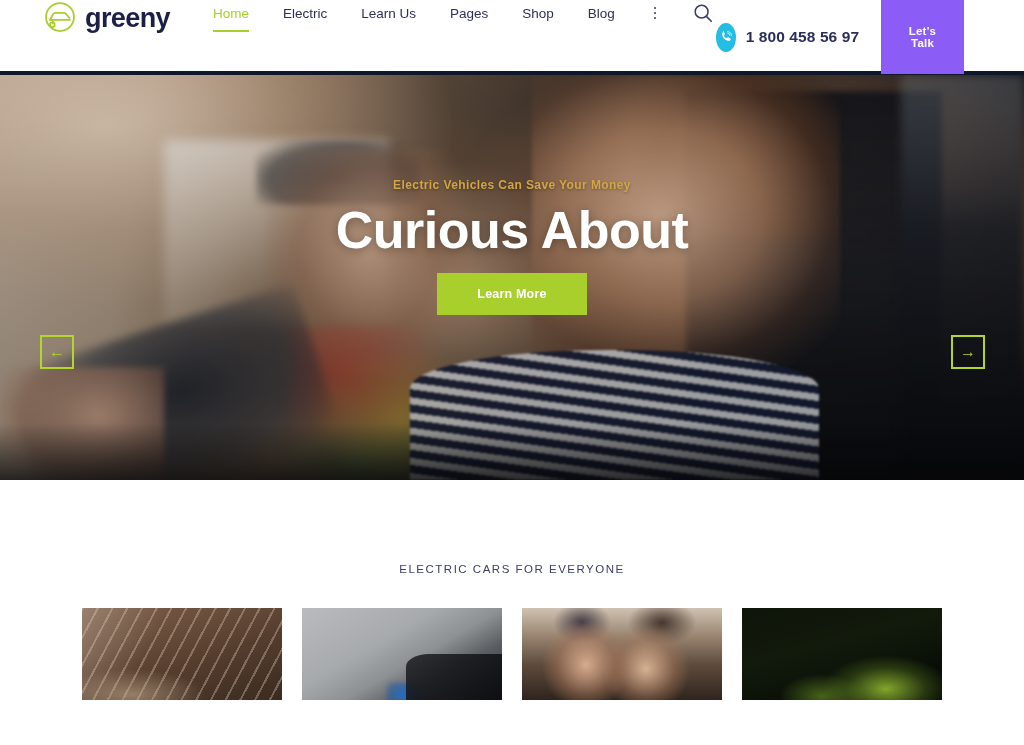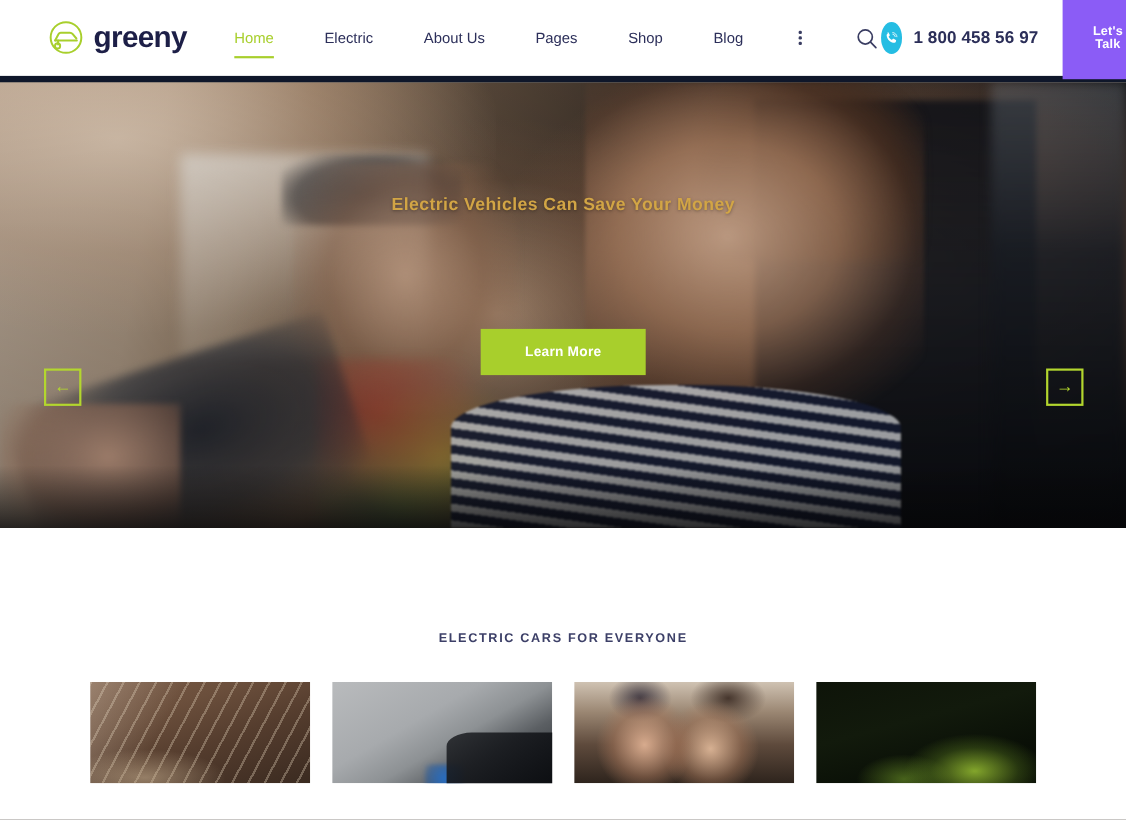--- a/index.html
+++ b/index.html
@@ -9,35 +9,35 @@
     background:#ffffff;
     font-family:"Liberation Sans", sans-serif;
     overflow:hidden;
   }
 
   
   .header {
     position:relative;
     width:1024px; height:75px;
     background:#ffffff;
-    display:flex; align-items:center;
-    border-bottom:6px solid #0f172a;
+    display:flex; align-items:flex-start;
+    border-bottom:4px solid #0f172a;
   }
   .logo-wrap {
     display:flex; align-items:center; gap:7px;
     margin-left:42px;
   }
   .logo-mark { width:36px; height:36px; display:block; }
   .logo-text {
     font-size:27px; font-weight:bold; color:#1d1f47;
     letter-spacing:-0.6px; line-height:1;
   }
 
   .nav {
-    display:flex; align-items:center; gap:16px;
+    display:flex; align-items:center; gap:4px;
     margin-left:28px;
   }
   .nav-item {
     font-size:13.5px; color:#2c2f5a; font-weight:500;
     padding:0 15px; position:relative; cursor:pointer;
     white-space:nowrap;
   }
   .nav-item.active { color:#a8cf2c; }
   .nav-item.active::after {
     content:""; position:absolute;
@@ -179,32 +179,32 @@
     background:linear-gradient(180deg, rgba(0,0,0,.10) 0%, rgba(0,0,0,.20) 45%, rgba(0,0,0,.30) 100%);
   }
 
   .hero-content {
     position:absolute; inset:0;
     display:flex; flex-direction:column; align-items:center;
     z-index:4;
   }
   .hero-sub {
     margin-top:103px;
-    font-size:16px; color:#d2a545; font-weight:600;
+    font-size:12px; color:#d2a545; font-weight:600;
     letter-spacing:0.4px;
     text-shadow:0 1px 3px rgba(0,0,0,.35);
   }
   .hero-title {
     margin-top:10px;
     font-size:52px; line-height:57px; font-weight:bold;
     color:#ffffff; text-align:center; letter-spacing:-0.5px;
     text-shadow:0 2px 10px rgba(0,0,0,.30);
   }
   .learn-btn {
-    margin-top:36px;
+    margin-top:14px;
     background:#a8cf2c; color:#ffffff;
     font-size:12.5px; font-weight:600;
     padding:14px 40px; border:none; cursor:pointer;
     letter-spacing:0.2px;
   }
 
   .hero-arrow {
     position:absolute; top:260px;
     width:34px; height:34px;
     border:2px solid #b3d62e;
@@ -213,23 +213,22 @@
     cursor:pointer; z-index:5; background:transparent;
   }
   .hero-arrow.prev { left:40px; }
   .hero-arrow.next { left:951px; }
 
   
   .section {
     width:1024px; padding-top:83px; text-align:center; background:#fff;
   }
   .sec-eyebrow {
-    font-size:11.5px; color:#3d4068; font-weight:700;
+    font-size:11.5px; color:#3d4068; font-weight:400;
     letter-spacing:1.5px;
-    margin-top:12px;
   }
   .sec-title {
     margin-top:16px;
     font-size:35px; font-weight:bold; color:#1f2450;
     letter-spacing:-0.4px;
   }
 
   .cards {
     margin-top:33px;
     display:flex; justify-content:center; gap:20px;
@@ -292,21 +291,21 @@
         <path d="M12 22 L12 26" fill="none" stroke="#a8cf2c" stroke-width="2" stroke-linecap="round"></path>
         <circle cx="11.5" cy="27.5" r="2.6" fill="none" stroke="#a8cf2c" stroke-width="2"></circle>
       </svg>
     </span>
     <span class="logo-text">greeny</span>
   </div>
 
   <nav class="nav">
     <span class="nav-item active">Home</span>
     <span class="nav-item">Electric</span>
-    <span class="nav-item">About Us</span>
+    <span class="nav-item">Learn Us</span>
     <span class="nav-item">Pages</span>
     <span class="nav-item">Shop</span>
     <span class="nav-item">Blog</span>
 
     <span class="dots-btn">
       <span></span>
       <span></span>
       <span></span>
     </span>
 
@@ -347,21 +346,21 @@
     <div class="ph-stripes"></div>
     <div class="ph-wheel"></div>
     <div class="ph-hand"></div>
     <div class="ph-dark-bottom"></div>
     <div class="hero-scrim"></div>
   </div>
 
   <div class="hero-content">
     <div class="hero-sub">Electric Vehicles Can Save Your Money</div>
     <div class="hero-title">
-      <br>
+      <span>Curious About</span><br>
     </div>
     <button class="learn-btn">Learn More</button>
   </div>
 
   <div class="hero-arrow prev">←</div>
   <div class="hero-arrow next">→</div>
 
 </div>
 
 <div class="section">

